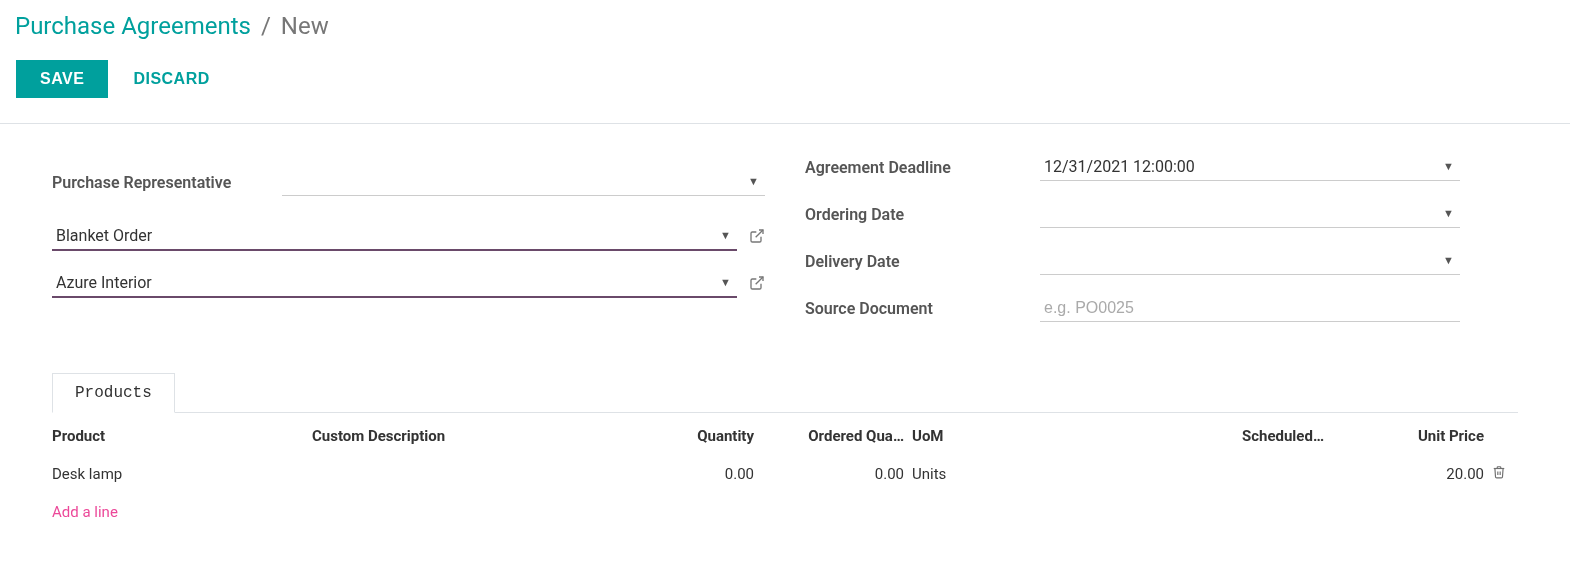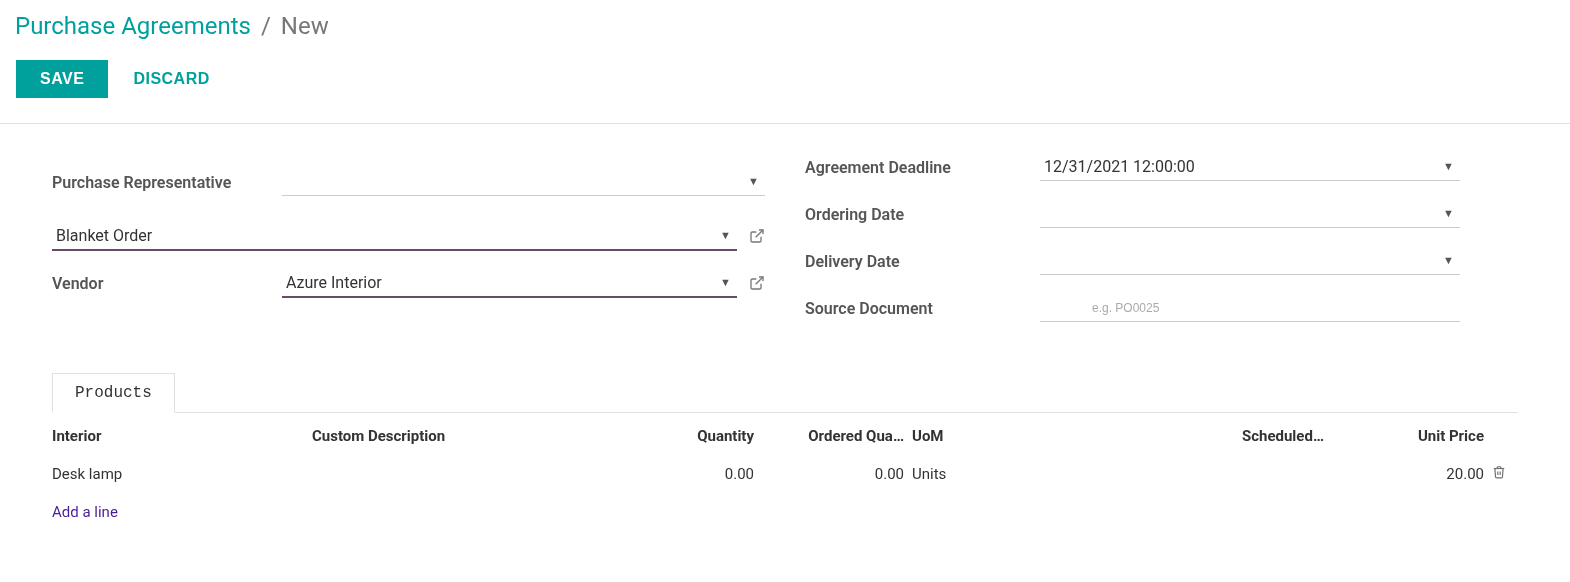--- a/index.html
+++ b/index.html
@@ -94,25 +94,24 @@
   .m2o.modified, .text-input.modified { border-bottom: 2px solid #6a4a6a; align-items: center; }
   .m2o span.val { flex: 1; }
   .caret { color: #555; font-size: 11px; margin-left: 6px; margin-right: 6px; cursor: pointer; }
   .ext-link { color: #777; cursor: pointer; display: inline-flex; }
   .ext-link svg { width: 16px; height: 16px; }
   .right-col .field-label { width: 235px; }
   .right-col .m2o, .right-col .date-input, .right-col .text-input { max-width: 420px; }
   input.placeholder-style {
     border: none;
     background: transparent;
-    font-size: 12px;
+    font-size: 16px;
     color: #ec4899;
     width: 100%;
     outline: none;
-    margin-left: 48px;
   }
   input.placeholder-style::placeholder { color: #aaa; }
   .tabs-wrap { margin-top: 10px; }
   .tabs {
     display: flex;
     border-bottom: 1px solid #dee2e6;
     margin-left: 0;
     position: relative;
     font-family: Liberation Mono, monospace;
   }
@@ -143,21 +142,21 @@
   table.lines th.num, table.lines td.num { text-align: right; }
   table.lines td {
     padding: 10px 8px 10px 0;
     color: #333;
     font-size: 15px;
     vertical-align: middle;
   }
   table.lines td:first-child, table.lines th:first-child { padding-left: 0; }
   .trash { color: #6f6f6f; cursor: pointer; display: inline-flex; }
   .trash svg { width: 14px; height: 14px; }
-  .add-line { color: #4c1d95; cursor: pointer; }
+  .add-line { color: #ec4899; cursor: pointer; }
 </style>
 </head>
 <body>
 
 <div class="page">
   <div class="breadcrumb">
     <span class="breadcrumb-link">Purchase Agreements</span>
     <span class="breadcrumb-sep">/</span>
     <span class="breadcrumb-current">New</span>
   </div>
@@ -193,21 +192,20 @@
               <svg viewBox="0 0 24 24" fill="none" stroke="currentColor" stroke-width="2">
                   <path d="M18 13v6a2 2 0 0 1-2 2H5a2 2 0 0 1-2-2V8a2 2 0 0 1 2-2h6"></path>
                   <polyline points="15 3 21 3 21 9"></polyline>
                   <line x1="10" y1="14" x2="21" y2="3"></line>
                 </svg>
             </span>
           </div>
         </div>
 
         <div class="field-row">
-          <div class="field-label">Vendor</div>
           <div class="field-input-wrap">
             <div class="m2o modified">
               <span class="val">Azure Interior</span>
               <span class="caret">▼</span>
             </div>
             <span class="ext-link">
               <svg viewBox="0 0 24 24" fill="none" stroke="currentColor" stroke-width="2">
                   <path d="M18 13v6a2 2 0 0 1-2 2H5a2 2 0 0 1-2-2V8a2 2 0 0 1 2-2h6"></path>
                   <polyline points="15 3 21 3 21 9"></polyline>
                   <line x1="10" y1="14" x2="21" y2="3"></line>
@@ -272,21 +270,21 @@
             <col style="width:300px">
             <col style="width:150px">
             <col style="width:150px">
             <col style="width:260px">
             <col style="width:160px">
             <col style="width:160px">
             <col style="width:26px">
           </colgroup>
           <thead>
             <tr>
-              <th>Interior</th>
+              <th>Product</th>
               <th>Custom Description</th>
               <th class="num">Quantity</th>
               <th class="num">Ordered Qua…</th>
               <th>UoM</th>
               <th class="num">Scheduled…</th>
               <th class="num">Unit Price</th>
               <th></th>
             </tr>
           </thead>
           <tbody>

